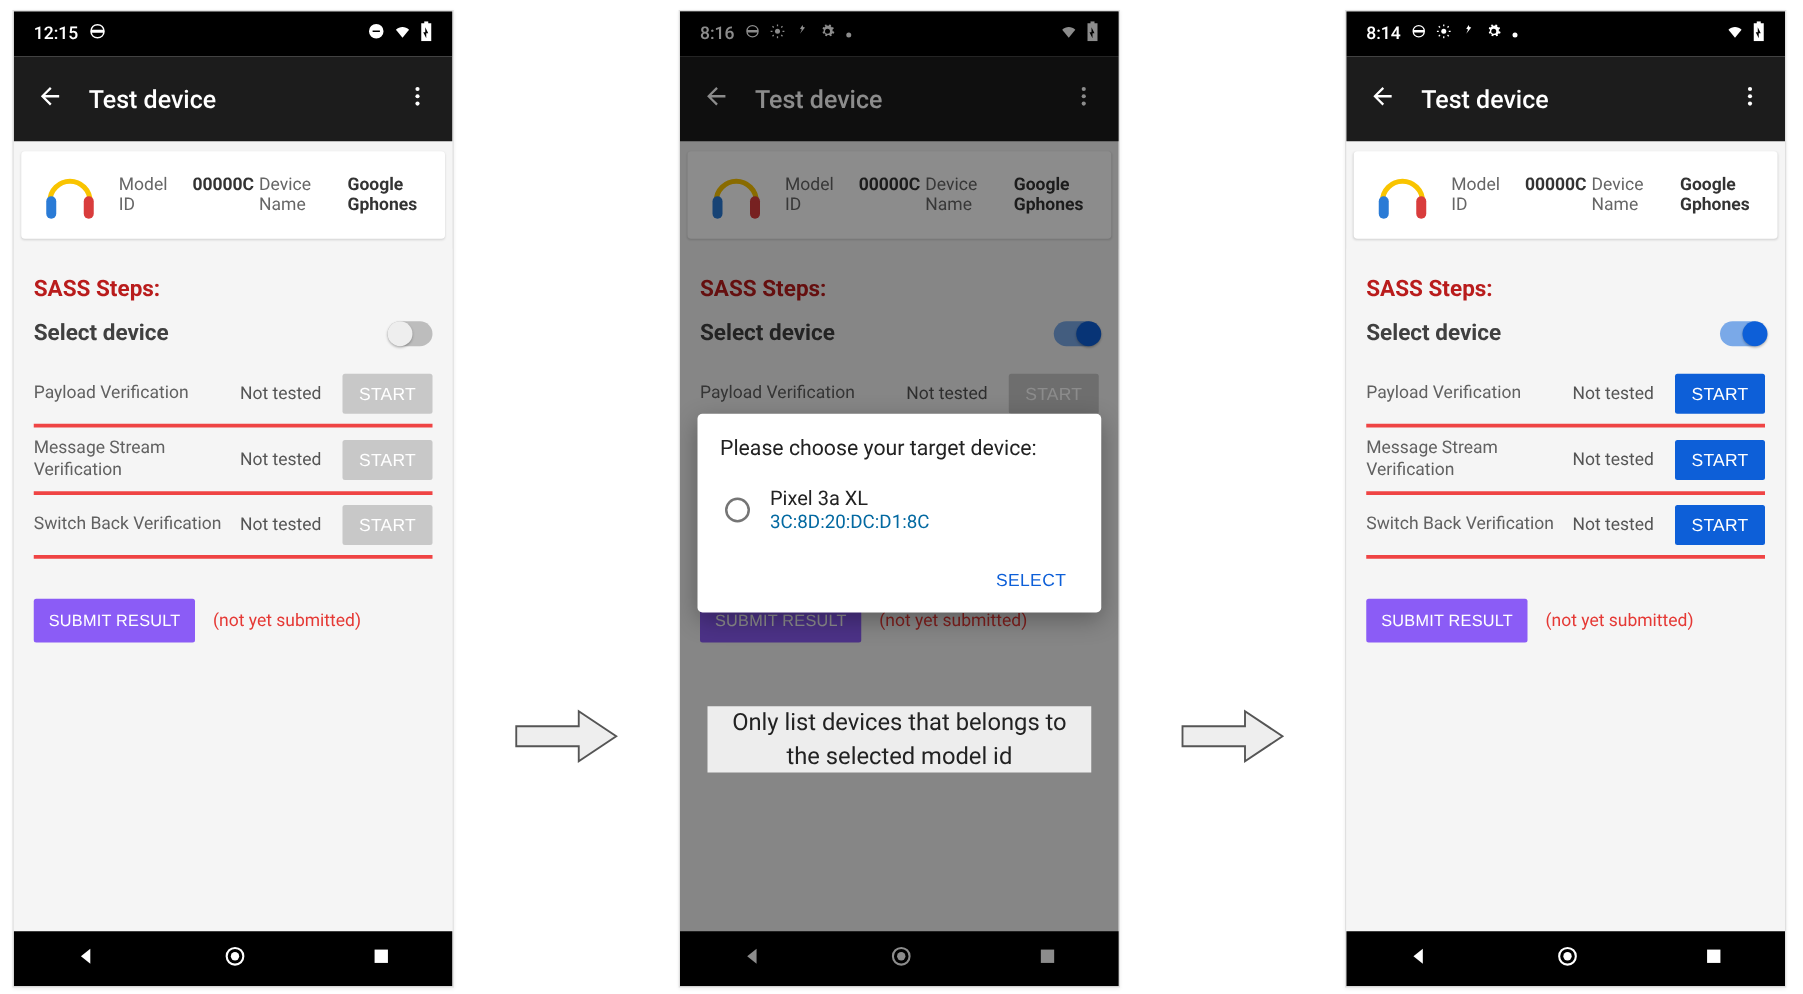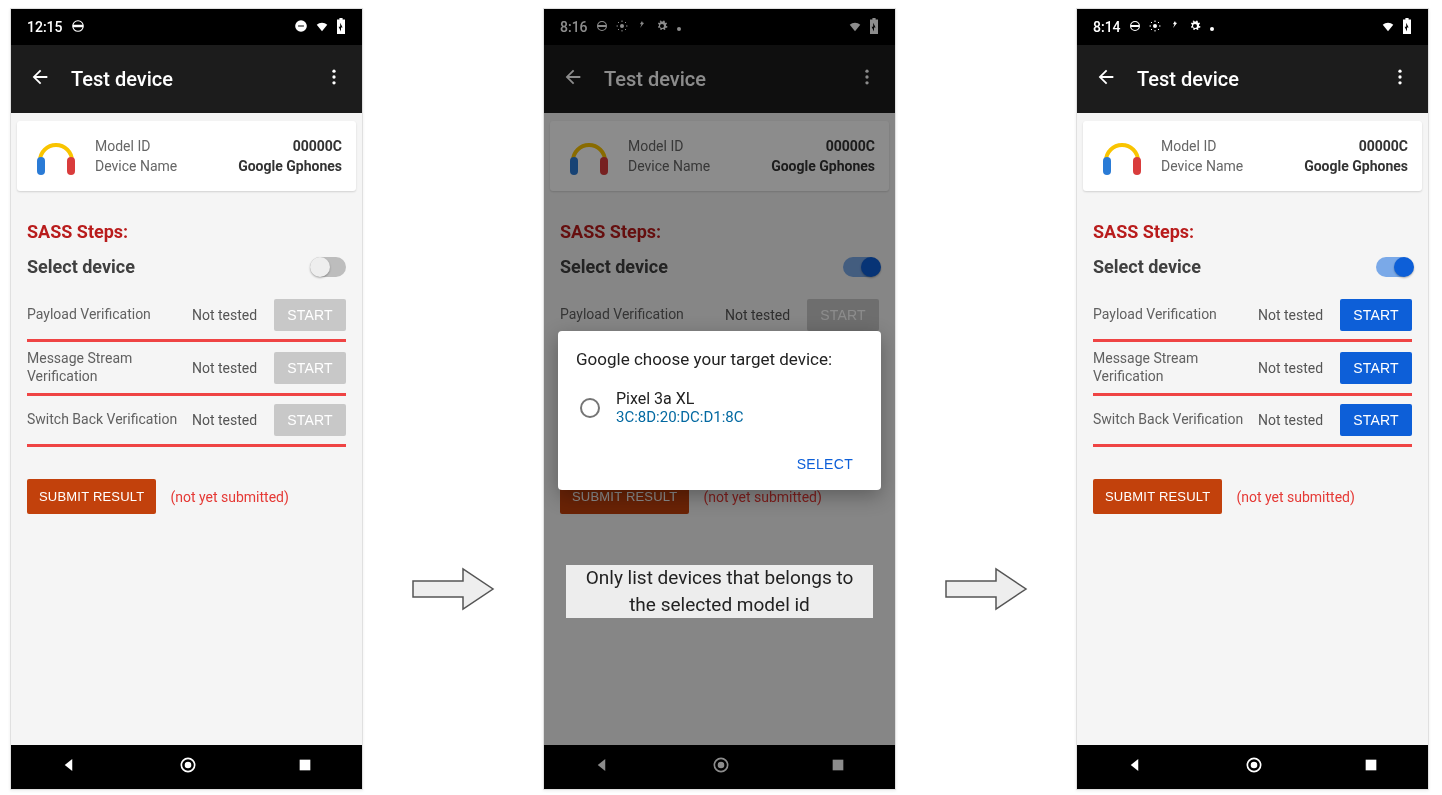--- a/index.html
+++ b/index.html
@@ -55,21 +55,21 @@
       margin: 8px 6px;
       background: #fff;
       border-radius: 3px;
       box-shadow: 0 1px 2px rgba(0,0,0,0.15);
       display: flex;
       align-items: center;
       padding: 10px 14px;
       gap: 14px;
     }
     .device-icon { width: 50px; height: 50px; flex-shrink: 0; }
-    .device-details { flex: 1; display: flex; flex-direction: column; gap: 4px; font-size: 14px; color: #666; }
+    .device-details { flex: 1; display: flex; flex-direction: row; gap: 4px; font-size: 14px; color: #666; }
     .device-row { display: flex; justify-content: space-between; }
     .device-row .val { color: #333; font-weight: 500; margin-left: 20px; }
     .device-row .val.bold { font-weight: 700; }
     
     .body-area { flex: 1; padding: 12px 16px; background: #f5f5f5; overflow: hidden; }
     .section-title { font-size: 18px; font-weight: 700; color: #b91c1c; margin: 10px 0 14px; }
     .select-device-row {
       display: flex; justify-content: space-between; align-items: center;
       font-size: 18px; font-weight: 700; color: #404040; margin-bottom: 14px;
     }
@@ -97,21 +97,21 @@
     .test-row .status { width: 82px; color: #555; }
     .start-btn {
       min-width: 72px; height: 32px; border: none; border-radius: 2px;
       font-size: 14px; font-weight: 500; color: #fff; letter-spacing: 0.2px;
     }
     .start-btn.disabled { background: #c8c8c8; }
     .start-btn.enabled { background: #0d5fd8; cursor: pointer; }
     
     .submit-row { display: flex; align-items: center; gap: 14px; margin-top: 32px; }
     .submit-btn {
-      background: #c2410c; color: #fff; border: none; border-radius: 2px;
+      background: #8b5cf6; color: #fff; border: none; border-radius: 2px;
       font-size: 13px; font-weight: 500; padding: 10px 12px; letter-spacing: 0.2px;
       cursor: pointer;
     }
     .not-submitted { color: #e53935; font-size: 14px; }
     
     .nav-bar {
       height: 44px; background: #000; display: flex; align-items: center; justify-content: space-around;
     }
     .nav-bar svg { fill: #fff; }
     
@@ -371,21 +371,21 @@
           <circle cx="12" cy="12" r="8" fill="none" stroke="#fff" stroke-width="2"></circle>
           <circle cx="12" cy="12" r="4"></circle>
         </svg></span>
     <span><svg width="16" height="16" viewBox="0 0 24 24">
           <rect x="4" y="4" width="16" height="16"></rect>
         </svg></span>
   </div>
 
   <div class="scrim"></div>
   <div class="dialog">
-    <div class="dialog-title">Google choose your target device:</div>
+    <div class="dialog-title">Please choose your target device:</div>
     <div class="option">
       <span class="radio"></span>
       <div class="opt-text">
         <div class="name">Pixel 3a XL</div>
         <div class="mac">3C:8D:20:DC:D1:8C</div>
       </div>
     </div>
     <div class="dialog-actions">
       <button class="dialog-select">SELECT</button>
     </div>

